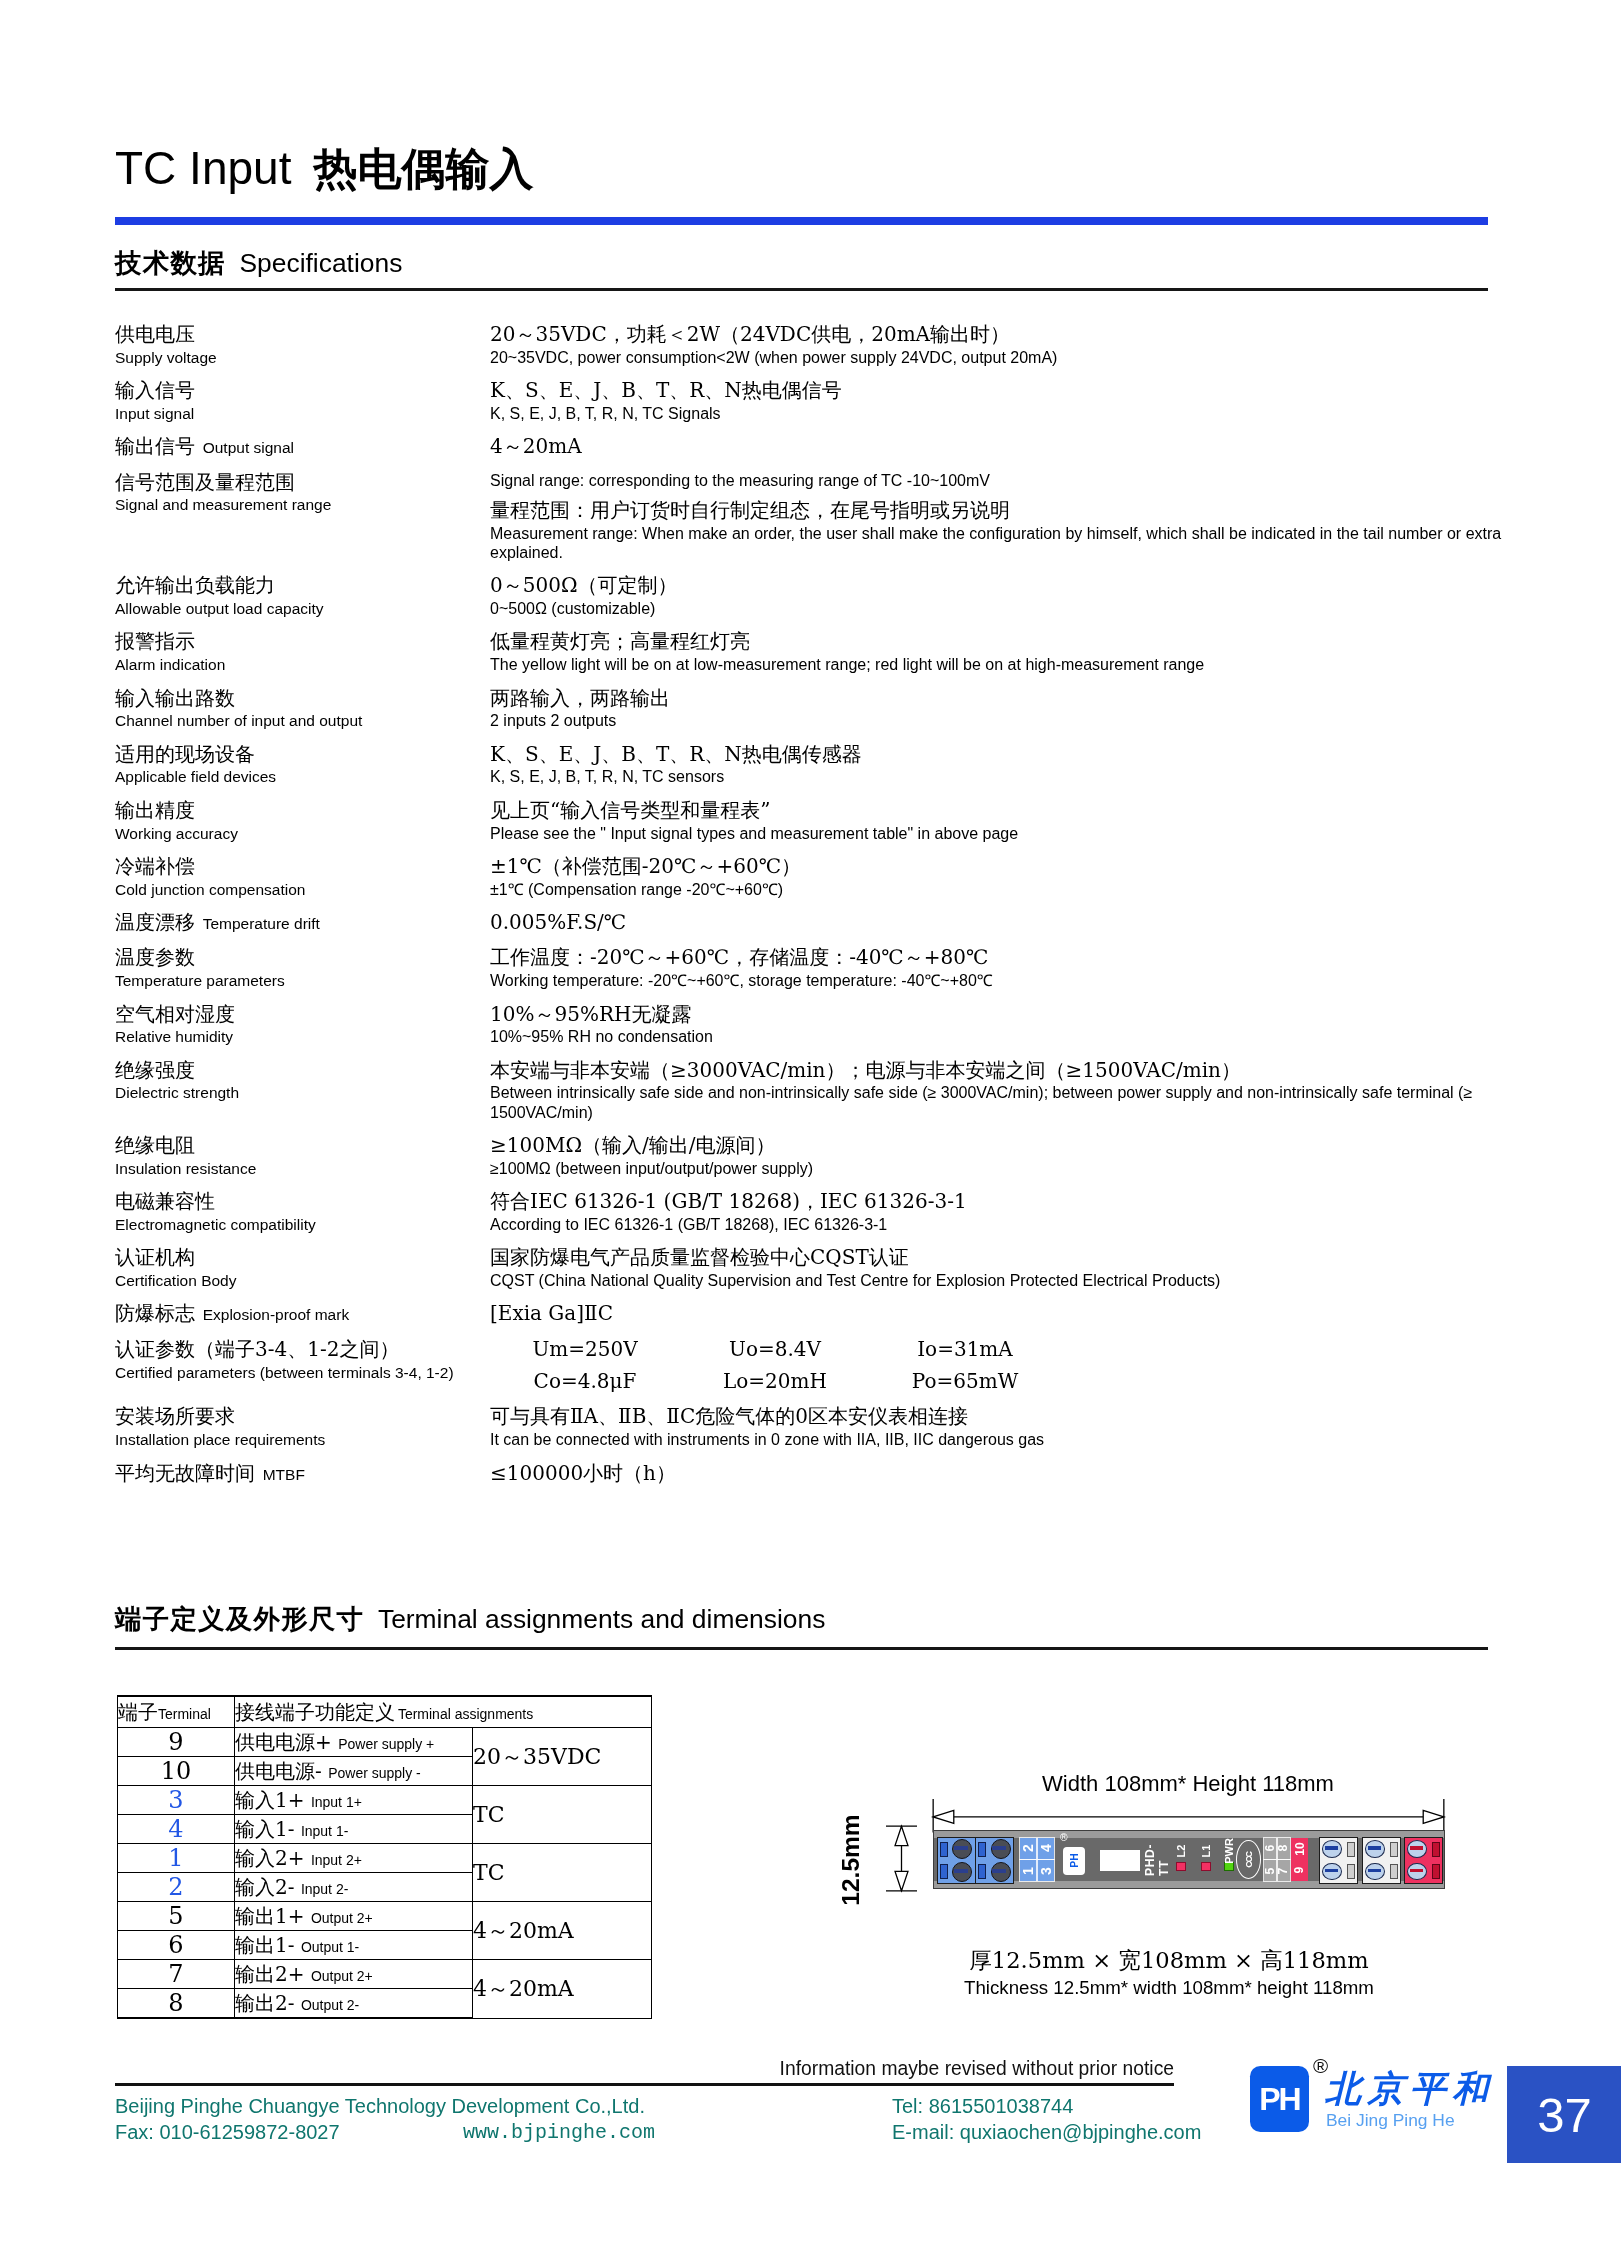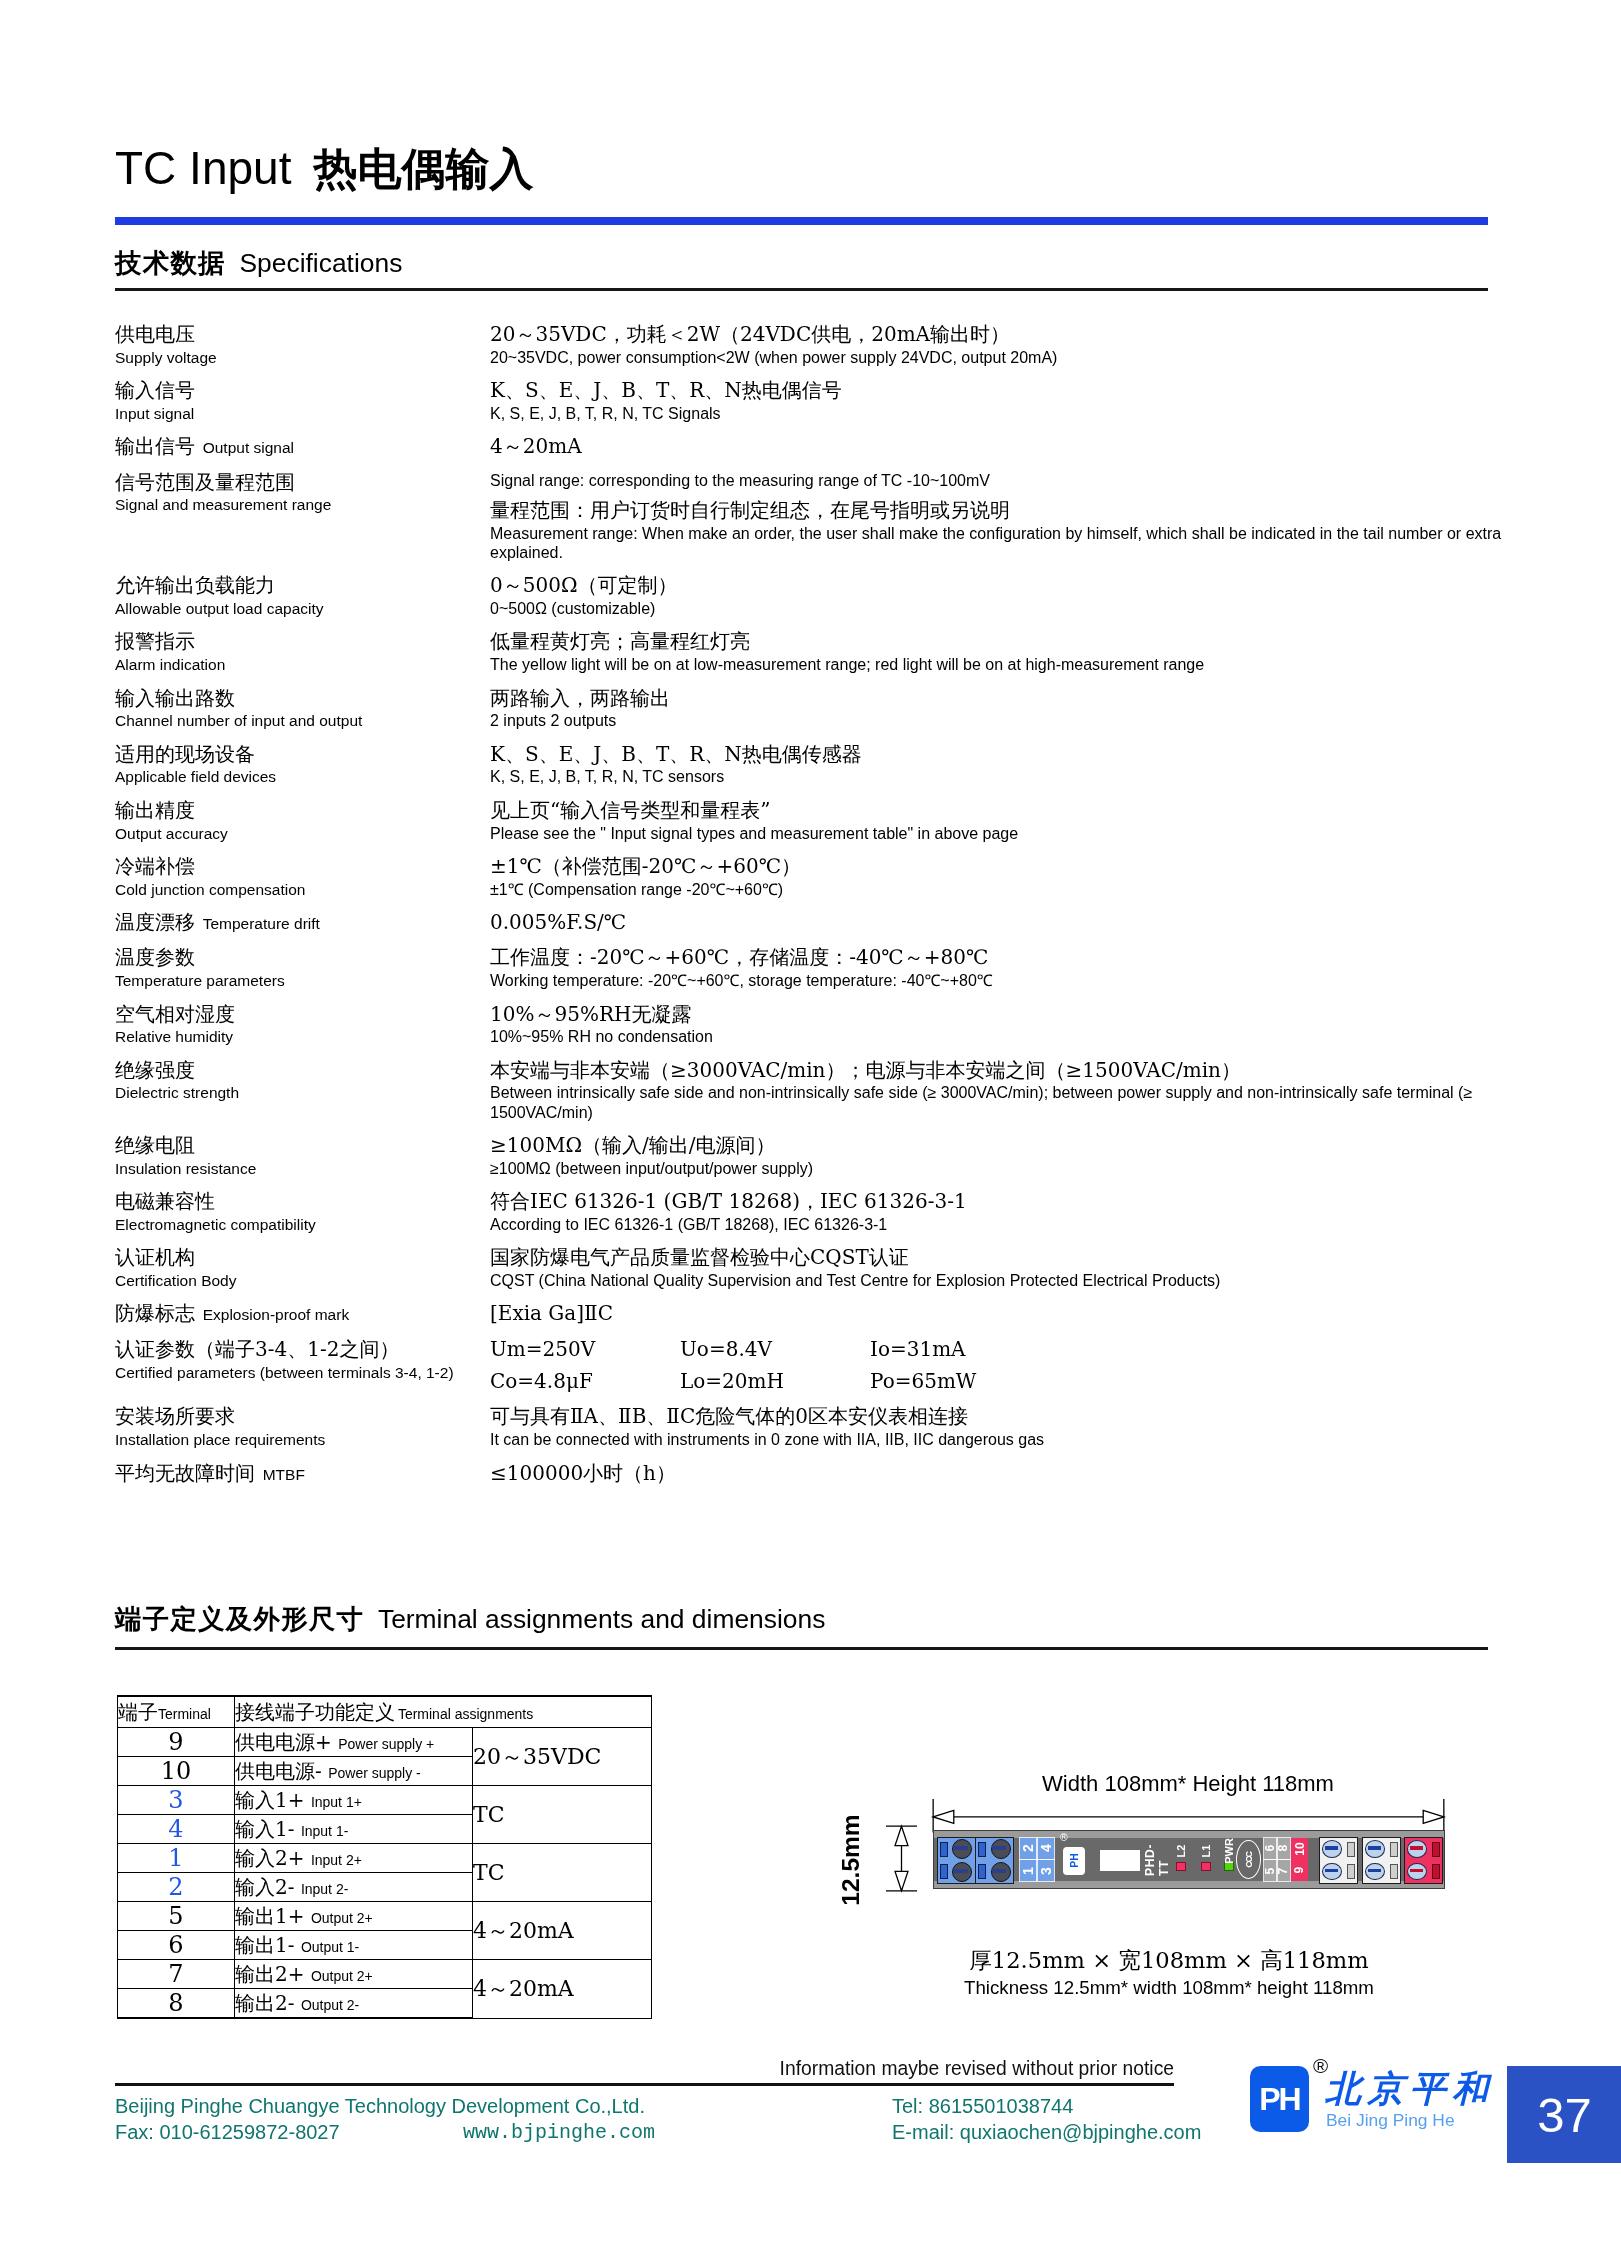--- a/index.html
+++ b/index.html
@@ -25,21 +25,21 @@
   .spec-list { position:absolute; left:115px; top:322px; width:1392px; }
   .spec-row { display:flex; margin-bottom:11px; }
   .spec-label { flex:0 0 375px; }
   .spec-label.inline { display:flex; align-items:baseline; }
   .spec-label.inline .en { margin-left:7.7px; margin-top:0; }
   .spec-value { flex:1 1 auto; }
   .zh { font-family:"DejaVu Serif", serif; font-size:20px; line-height:24.5px; }
   .en { font-family:"Liberation Sans", sans-serif; font-size:15.5px; line-height:19.3px; margin-top:1.3px; }
   .spec-value .en { font-size:16px; }
   .v2 { margin-top:7.7px; }
-  .cert-line { display:flex; }
+  .cert-line { display:flex;text-align:center; }
   .cert-line .zh { width:190px; }
 
   
   .ttable { position:absolute; left:117px; top:1695px; border-collapse:collapse; }
   .ttable th, .ttable td { border:1.3px solid #000; padding:0; }
   .ttable th { border-top:2.6px solid #000; border-bottom:1.9px solid #000; height:30px;
                font-weight:normal; text-align:left; }
   .ttable td { height:28px; }
   .tr-g td { border-top:1.9px solid #000; }
   .tr-last td { border-bottom:2.6px solid #000; }
@@ -241,21 +241,21 @@
       </div>
       <div class="spec-value">
         <div class="zh">K、S、E、J、B、T、R、N热电偶传感器</div>
         <div class="en">K, S, E, J, B, T, R, N, TC sensors</div>
       </div>
     </div>
 
     <div class="spec-row">
       <div class="spec-label">
         <div class="zh">输出精度</div>
-        <div class="en">Output accuracy</div>
+        <div class="en">Working accuracy</div>
       </div>
       <div class="spec-value">
         <div class="zh">见上页“输入信号类型和量程表”</div>
         <div class="en">Please see the " Input signal types and measurement table" in above page</div>
       </div>
     </div>
 
     <div class="spec-row">
       <div class="spec-label">
         <div class="zh">冷端补偿</div>

